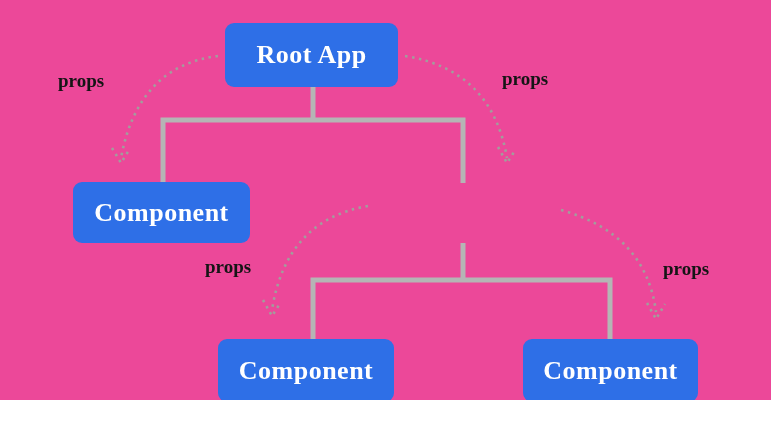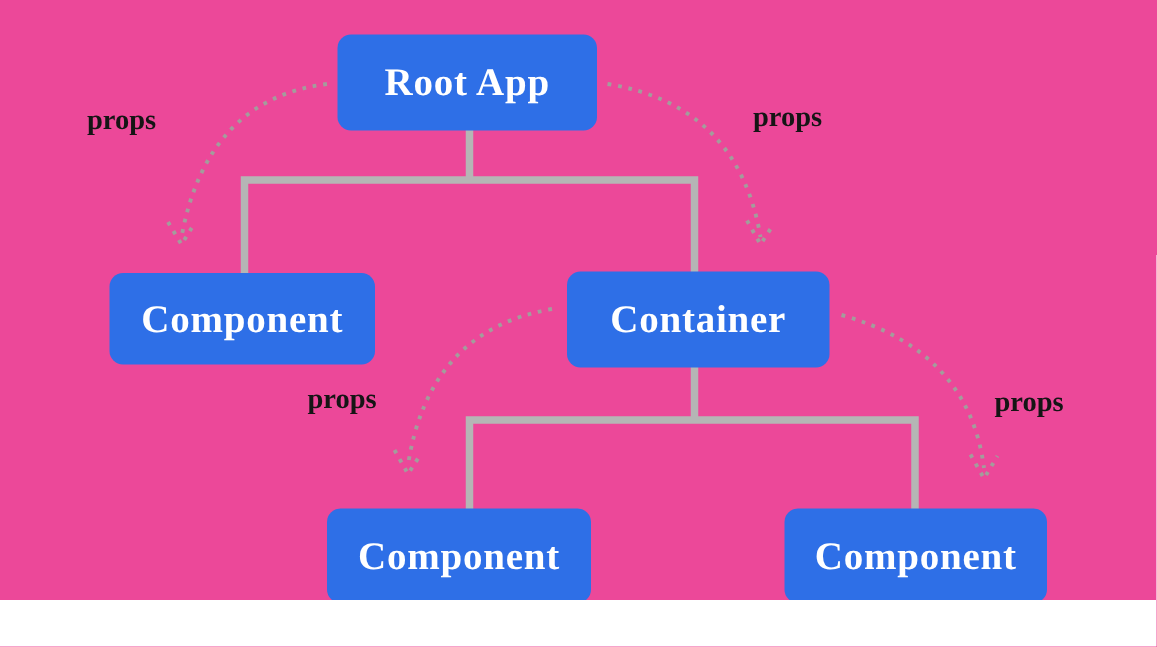--- a/index.html
+++ b/index.html
@@ -84,21 +84,20 @@
 
     <path class="arrow" d="M368 206 Q286 220 272 310"></path>
     <path class="arrow" d="M263 300 L272 316 L281 302"></path>
 
     <path class="arrow" d="M561 210 Q646 234 656 312"></path>
     <path class="arrow" d="M647 303 L656 319 L665 304"></path>
   </svg>
 
   <div class="node node-root">Root App</div>
   <div class="node node-comp-left">Component</div>
-  <div class="node node-container">Container</div>
   <div class="node node-comp-bleft">Component</div>
   <div class="node node-comp-bright">Component</div>
 
   <div class="props-label props-top-left">props</div>
   <div class="props-label props-top-right">props</div>
   <div class="props-label props-mid-left">props</div>
   <div class="props-label props-mid-right">props</div>
 
 </div>
 

